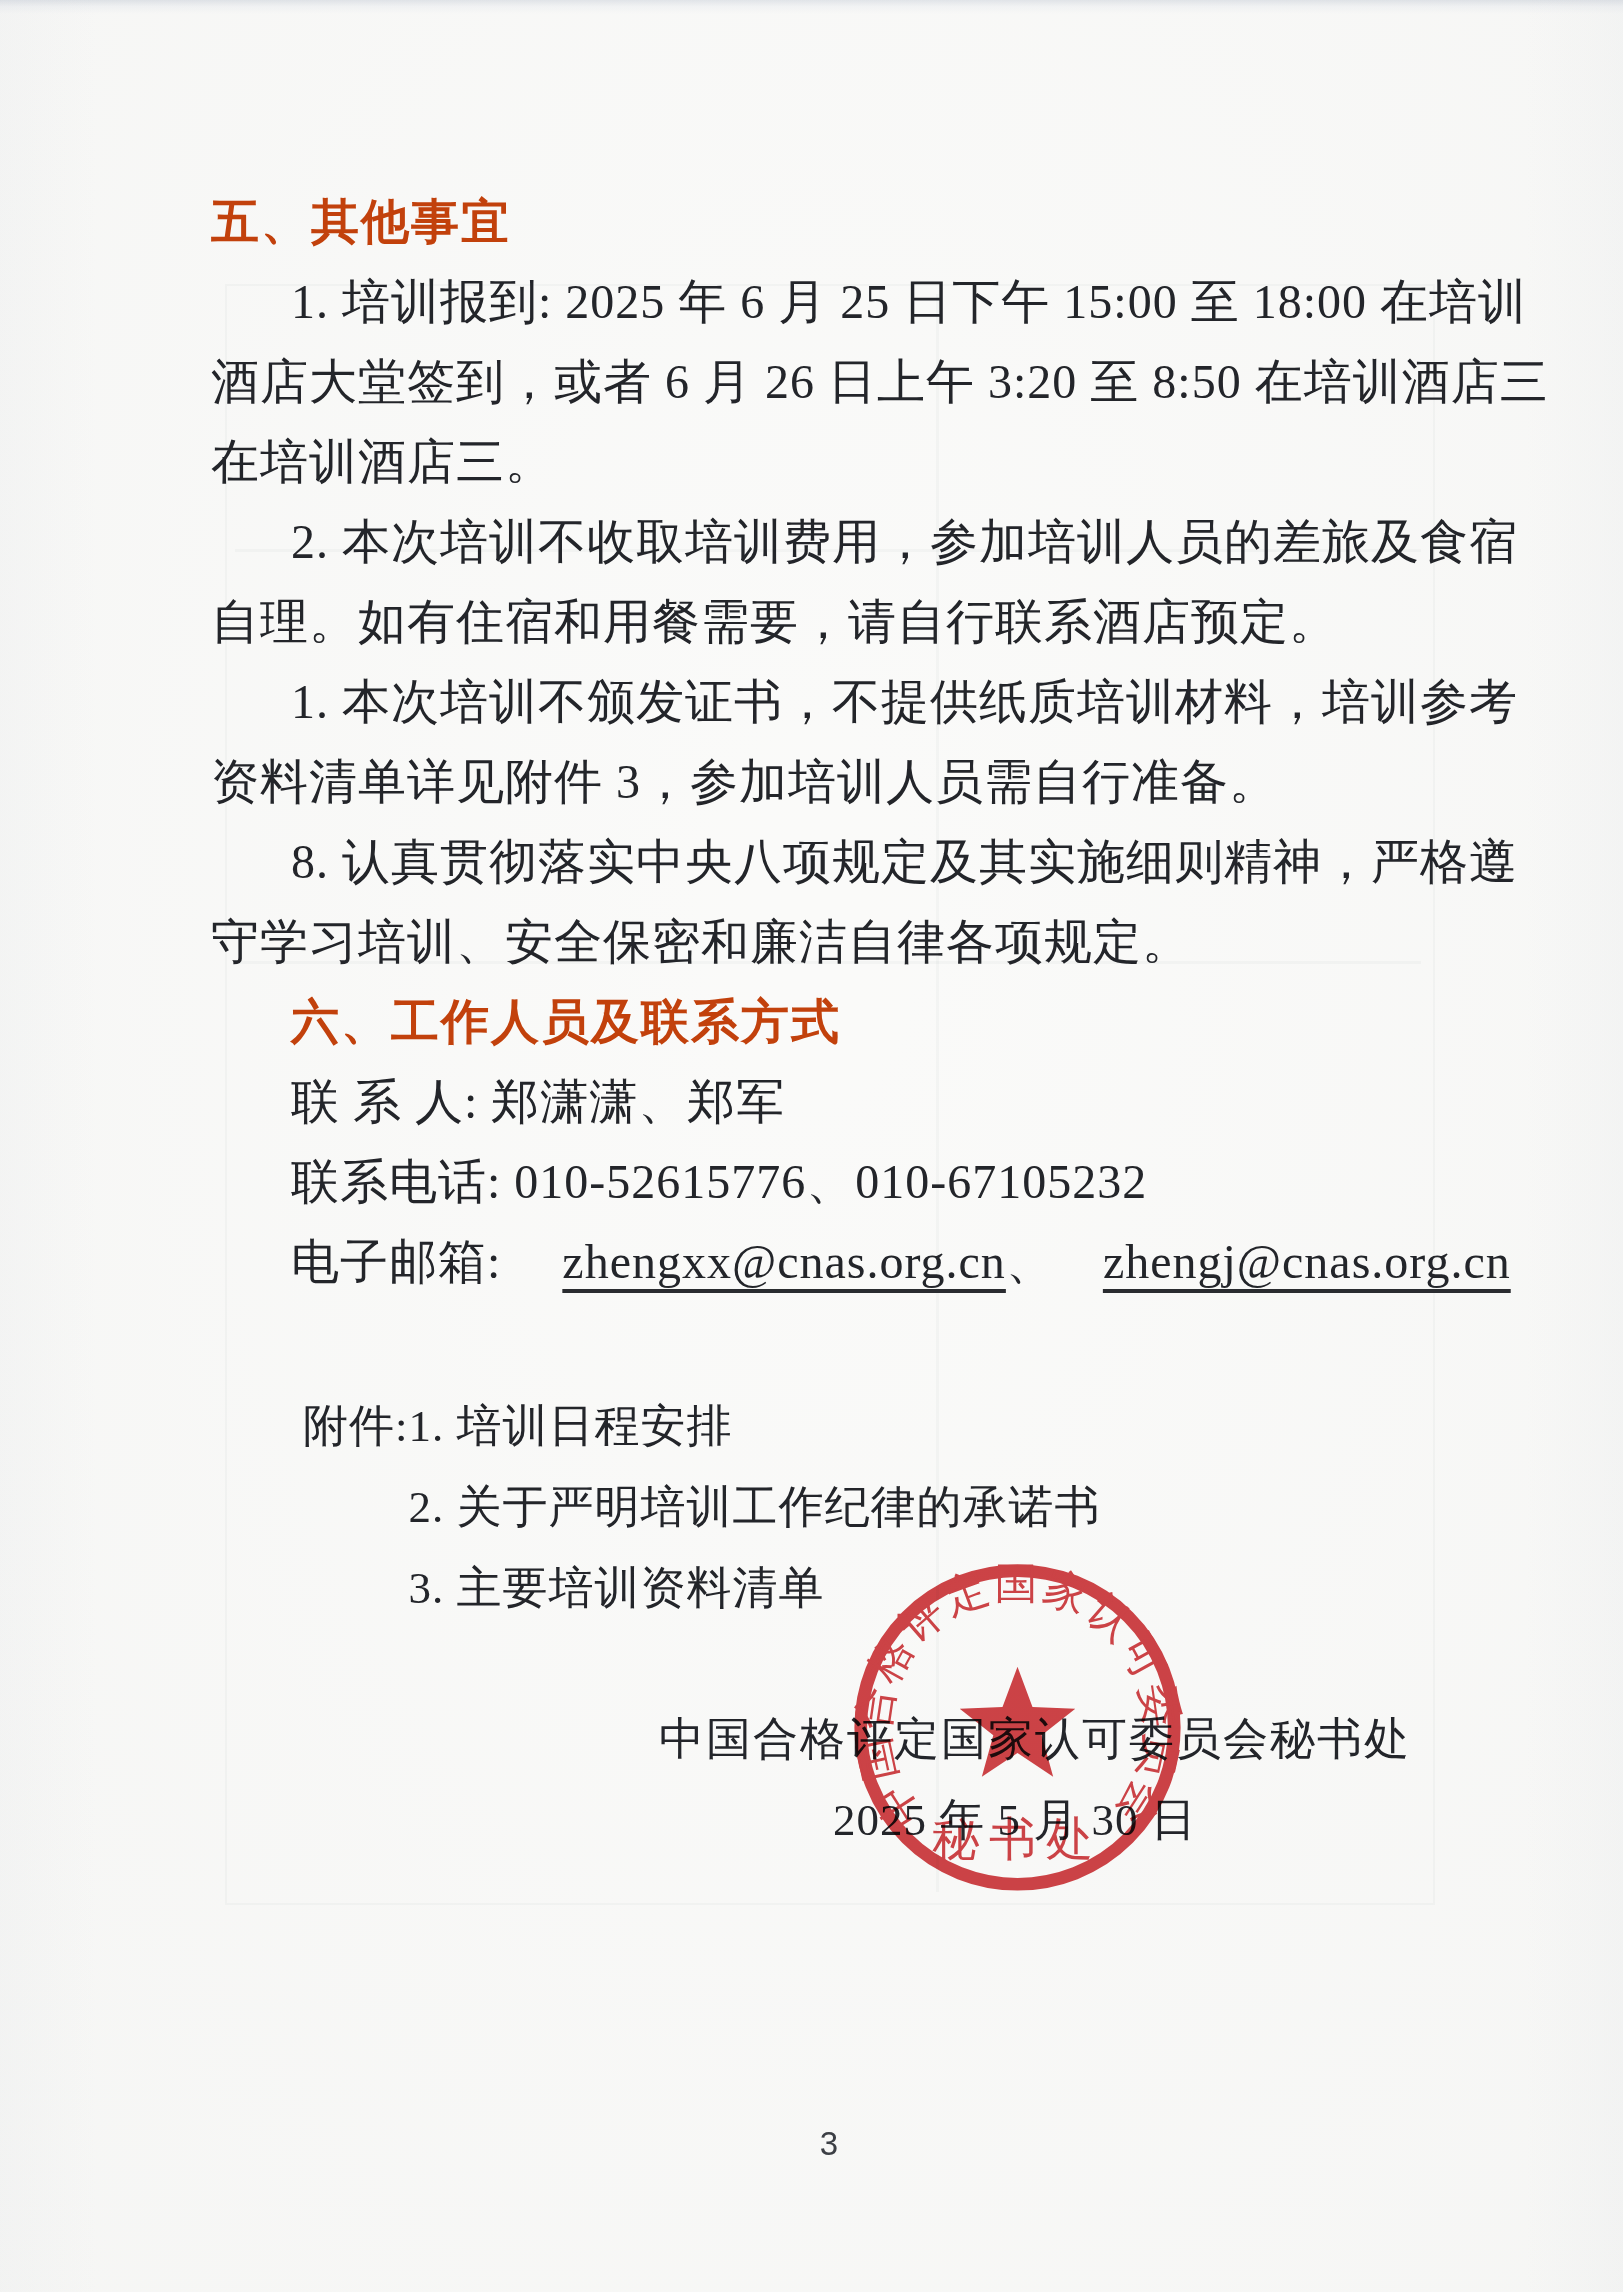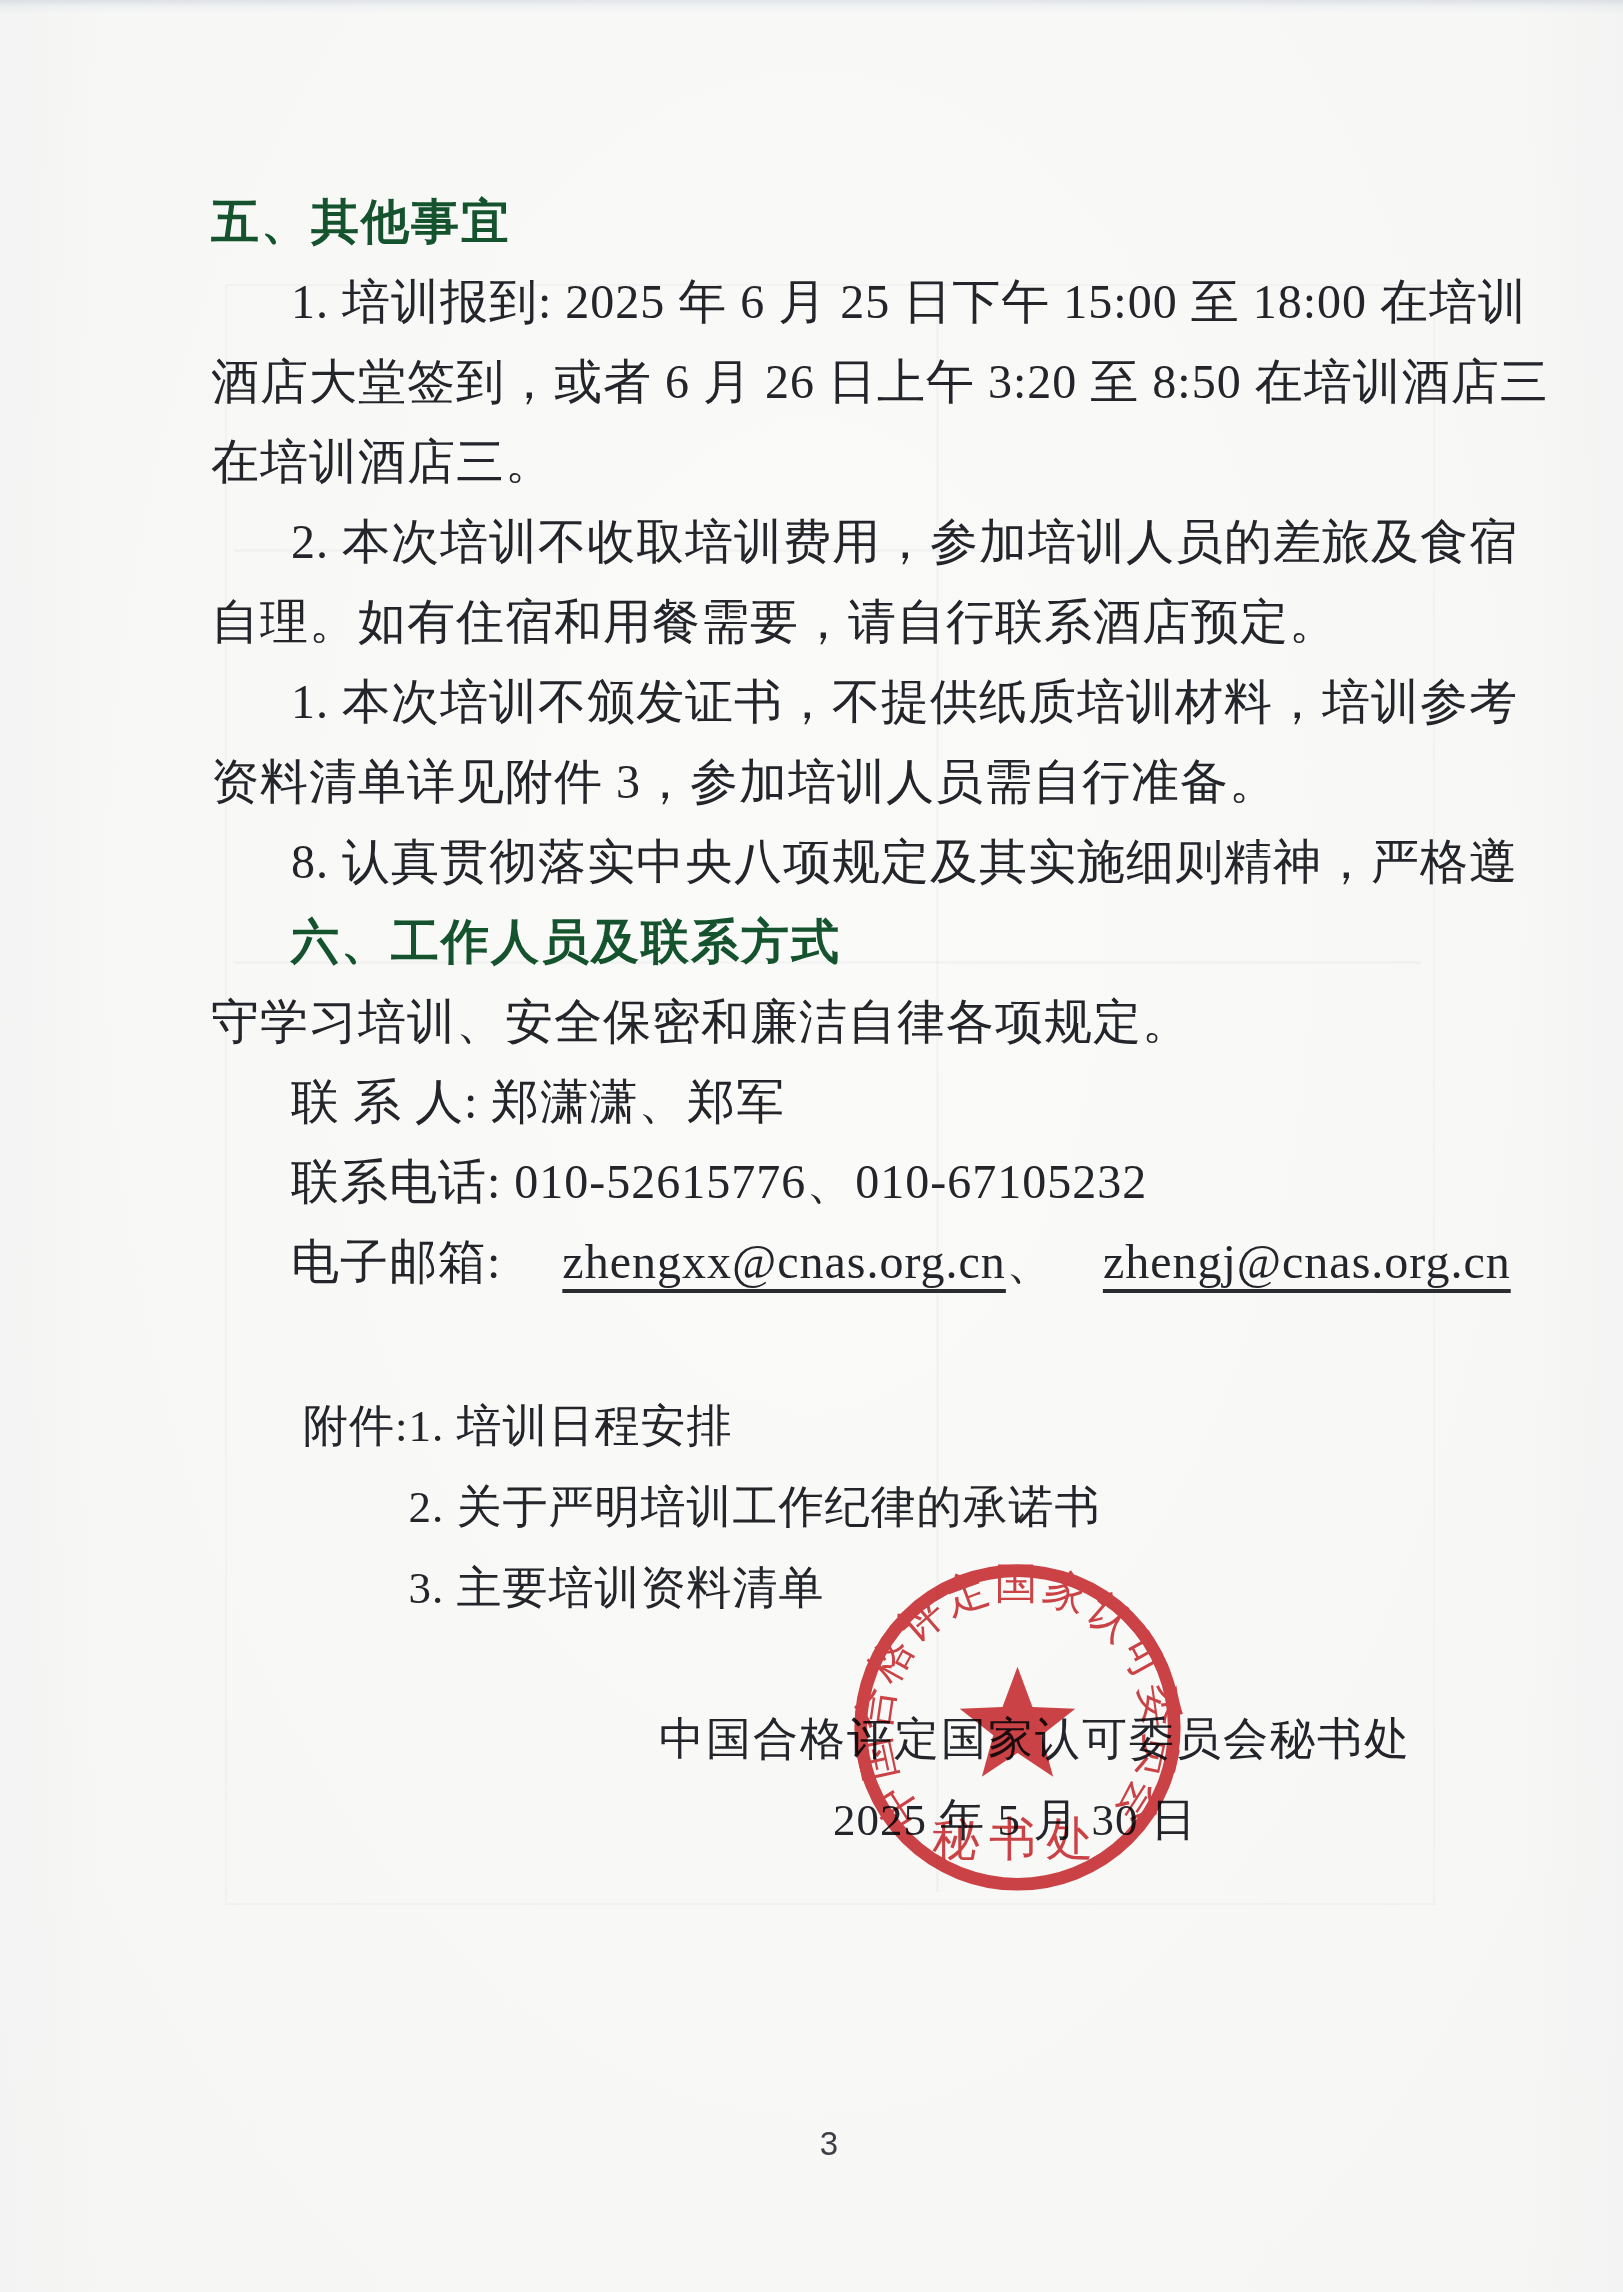--- a/index.html
+++ b/index.html
@@ -26,21 +26,21 @@
   .ghost{position:absolute;opacity:.045;background:#5a6b7e;pointer-events:none;}
   .ghost.outline{background:none;border:2.9px solid #5a6b7e;}
   .body-block{position:absolute;left:211px;top:182px;width:1264px;}
   .line{
     height:80px;line-height:80px;font-size:48px;white-space:nowrap;
     letter-spacing:1px;
   }
   .indent{padding-left:80px;}
   .h{
     font-family:"Liberation Sans","DejaVu Sans",sans-serif;
-    font-weight:700;font-size:48px;color:#14532d;letter-spacing:2px;
+    font-weight:700;font-size:48px;color:#c2410c;letter-spacing:2px;
   }
   .email{
     text-decoration:underline;
     text-decoration-thickness:3.9px;
     text-underline-offset:10.8px;
     text-decoration-color:#2a2c30;
     margin-left:48px;
   }
   .attachments{position:absolute;left:291px;top:1386px;display:flex;font-size:45px;}
   .attachments .label{height:81px;line-height:81px;white-space:nowrap;letter-spacing:1px;margin-left:12px;}
@@ -80,22 +80,22 @@
   <div class="body-block">
     <div class="line h">五、其他事宜</div>
     <div class="line indent">1. 培训报到: 2025 年 6 月 25 日下午 15:00 至 18:00 在培训</div>
     <div class="line">酒店大堂签到，或者 6 月 26 日上午 3:20 至 8:50 在培训酒店三</div>
     <div class="line">在培训酒店三。</div>
     <div class="line indent">2. 本次培训不收取培训费用，参加培训人员的差旅及食宿</div>
     <div class="line">自理。如有住宿和用餐需要，请自行联系酒店预定。</div>
     <div class="line indent">1. 本次培训不颁发证书，不提供纸质培训材料，培训参考</div>
     <div class="line">资料清单详见附件 3，参加培训人员需自行准备。</div>
     <div class="line indent">8. 认真贯彻落实中央八项规定及其实施细则精神，严格遵</div>
+    <div class="line">守学习培训、安全保密和廉洁自律各项规定。</div>
     <div class="line h indent">六、工作人员及联系方式</div>
-    <div class="line">守学习培训、安全保密和廉洁自律各项规定。</div>
     <div class="line indent">联 系 人: 郑潇潇、郑军</div>
     <div class="line indent">联系电话: 010-52615776、010-67105232</div>
     <div class="line indent"><span>电子邮箱: </span><span class="email">zhengxx@cnas.org.cn</span><span>、</span><span class="email">zhengj@cnas.org.cn</span></div>
   </div>
 
   <div class="attachments">
     <div class="label">附件: </div>
     <div class="items">
       <div>1. 培训日程安排</div>
       <div>2. 关于严明培训工作纪律的承诺书</div>

